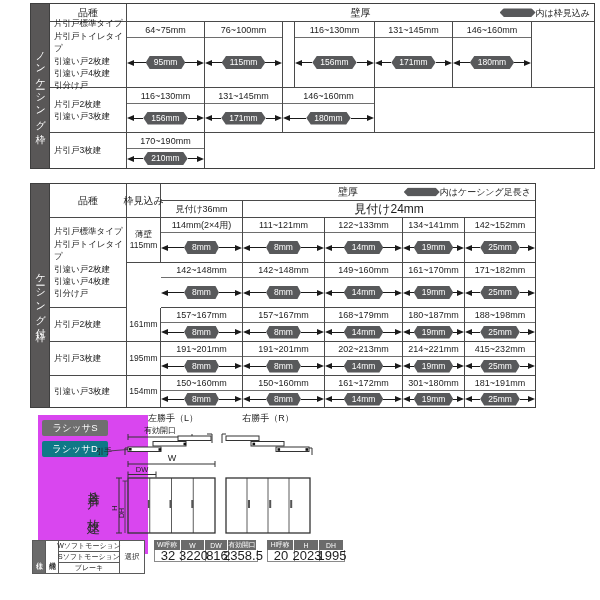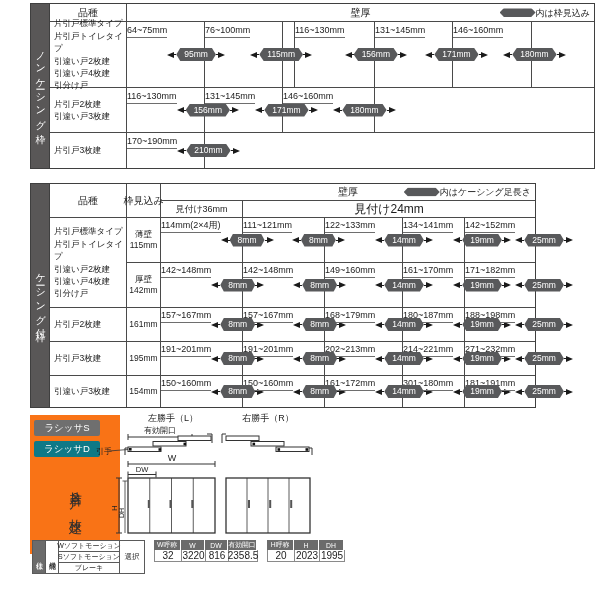--- a/index.html
+++ b/index.html
@@ -12,53 +12,53 @@
   .sidebar span{writing-mode:vertical-rl;text-orientation:upright;color:#fff;font-size:10px;letter-spacing:2px;white-space:nowrap}
   .t-grid{display:grid;flex:1;min-width:0}
   .c{border-right:1px solid #4a4a4a;border-bottom:1px solid #4a4a4a;min-width:0;box-sizing:border-box}
   .nr{border-right:none}.nb{border-bottom:none}
   .hc{display:flex;align-items:center;justify-content:center;font-size:10px;white-space:nowrap}
   .wall{position:relative}
   .leg{position:absolute;right:4px;top:50%;transform:translateY(-50%);display:flex;align-items:center;gap:0;font-size:9px;white-space:nowrap}
   .lpill{width:36px;height:9px;background:#58595b;clip-path:polygon(12% 0,88% 0,100% 50%,88% 100%,12% 100%,0 50%)}
   .nm{display:flex;flex-direction:column;justify-content:center;padding-left:4px;font-size:8.5px;line-height:12.4px;white-space:pre-line}
   .dep{display:flex;align-items:center;justify-content:center;text-align:center;font-size:8.5px;line-height:11px;white-space:pre-line}
-  .dc{display:flex;flex-direction:row}
+  .dc{display:flex;flex-direction:column}
   .rg{height:15px;border-bottom:1px solid #6e6e6e;display:flex;align-items:center;justify-content:center;font-size:9px;white-space:nowrap;flex:none}
   .t2g .rg{height:14px}
   .pa{flex:1;display:flex;align-items:center;min-height:0}
   .al{flex:1;height:1px;background:#1a1a1a;min-width:2px}
   .ah{width:0;height:0;border-top:3.5px solid transparent;border-bottom:3.5px solid transparent;flex:none}
   .ahl{border-right:7px solid #1a1a1a}
   .ahr{border-left:7px solid #1a1a1a}
   .pill{flex:none;background:#58595b;color:#fff;font-size:8.5px;line-height:13px;padding:0 8px;
         clip-path:polygon(10% 0,90% 0,100% 50%,90% 100%,10% 100%,0 50%);white-space:nowrap}
   
-  #graypanel{left:30px;top:415px;width:90px;height:139px;background:#f97316}
+  #graypanel{left:38px;top:415px;width:110px;height:139px;background:#d946ef}
   .badge{width:66px;height:16px;margin:5px 0 0 4px;border-radius:2px;color:#fff;font-size:9.5px;
          display:flex;align-items:center;justify-content:center}
   .vtitle{position:absolute;left:50%;top:66px;transform:translateX(-50%);writing-mode:vertical-rl;
           text-orientation:upright;font-size:13px;letter-spacing:3px;color:#2e2e2e}
   
   #spec{left:32px;top:540px;display:flex;align-items:flex-start;font-size:7px}
   .ltbl{display:flex;border:1px solid #5a5a5a;box-sizing:border-box;background:#fff}
   .vcell{width:12px;display:flex;align-items:center;justify-content:center}
   .vcell span{writing-mode:vertical-rl;text-orientation:upright;letter-spacing:1px}
   .vdark{background:#6b6b6b;color:#fff}
   .vlite{border-right:1px solid #5a5a5a;border-left:1px solid #5a5a5a}
   .frows{width:60px;display:flex;flex-direction:column}
   .frow{height:10px;display:flex;align-items:center;justify-content:center;border-bottom:1px solid #5a5a5a;white-space:nowrap}
   .frow:last-child{border-bottom:none}
   .selcell{width:24px;border-left:1px solid #5a5a5a;display:flex;align-items:center;justify-content:center;font-size:7.5px}
   .mini{display:flex;flex-direction:column;margin-left:9px}
   .mrow{display:flex}
   .mh{background:#6b6b6b;color:#fff;height:10px;display:flex;align-items:center;justify-content:center;
       border-right:1px solid #fff;font-size:6.8px;white-space:nowrap}
   .mv{height:11px;display:flex;align-items:center;justify-content:center;border-right:1px solid #8a8a8a;
-      border-bottom:1px solid #8a8a8a;font-size:10px;white-space:nowrap}
+      border-bottom:1px solid #8a8a8a;font-size:13px;white-space:nowrap}
   .mv:first-child{border-left:1px solid #8a8a8a}
   svg text{font-family:"Liberation Sans","DejaVu Sans",sans-serif;fill:#222}
 </style>
 </head>
 <body>
 
 <div id="stage">
 
   <div class="tbl" style="left:30px;top:3px;width:565px;height:166px">
     <div class="sidebar">
@@ -249,22 +249,20 @@
         <div class="rg">142~152mm</div>
         <div class="pa">
             <span class="ah ahl"></span>
             <span class="al"></span>
             <span class="pill">25mm</span>
             <span class="al"></span>
             <span class="ah ahr"></span>
           </div>
       </div>
 
-      <div class="c dep" style="grid-column:2;grid-row:4">厚壁
-142mm</div>
       <div class="c dc" style="grid-column:3;grid-row:4">
         <div class="rg">142~148mm</div>
         <div class="pa">
             <span class="ah ahl"></span>
             <span class="al"></span>
             <span class="pill">8mm</span>
             <span class="al"></span>
             <span class="ah ahr"></span>
           </div>
       </div>
@@ -398,21 +396,21 @@
         <div class="rg">214~221mm</div>
         <div class="pa">
             <span class="ah ahl"></span>
             <span class="al"></span>
             <span class="pill">19mm</span>
             <span class="al"></span>
             <span class="ah ahr"></span>
           </div>
       </div>
       <div class="c dc nr" style="grid-column:7;grid-row:6">
-        <div class="rg">271~232mm</div>
+        <div class="rg">415~232mm</div>
         <div class="pa">
             <span class="ah ahl"></span>
             <span class="al"></span>
             <span class="pill">25mm</span>
             <span class="al"></span>
             <span class="ah ahr"></span>
           </div>
       </div>
 
       <div class="c nm nb" style="grid-column:1;grid-row:7">引違い戸3枚建</div>

